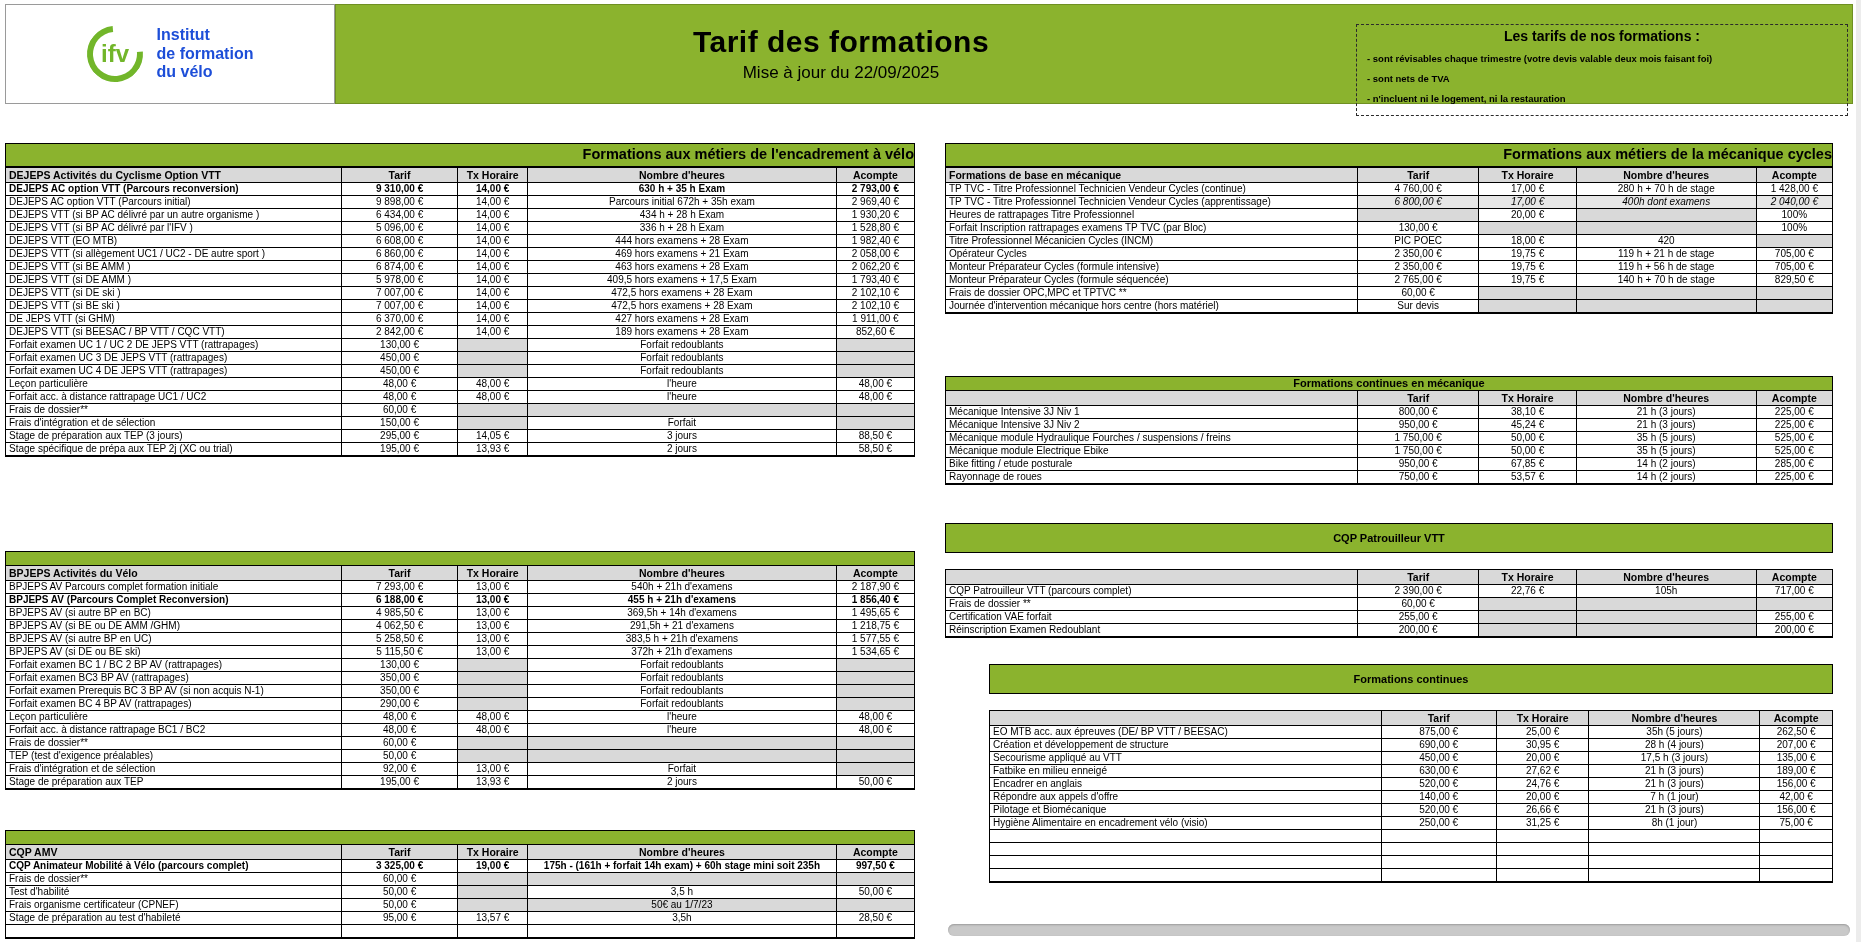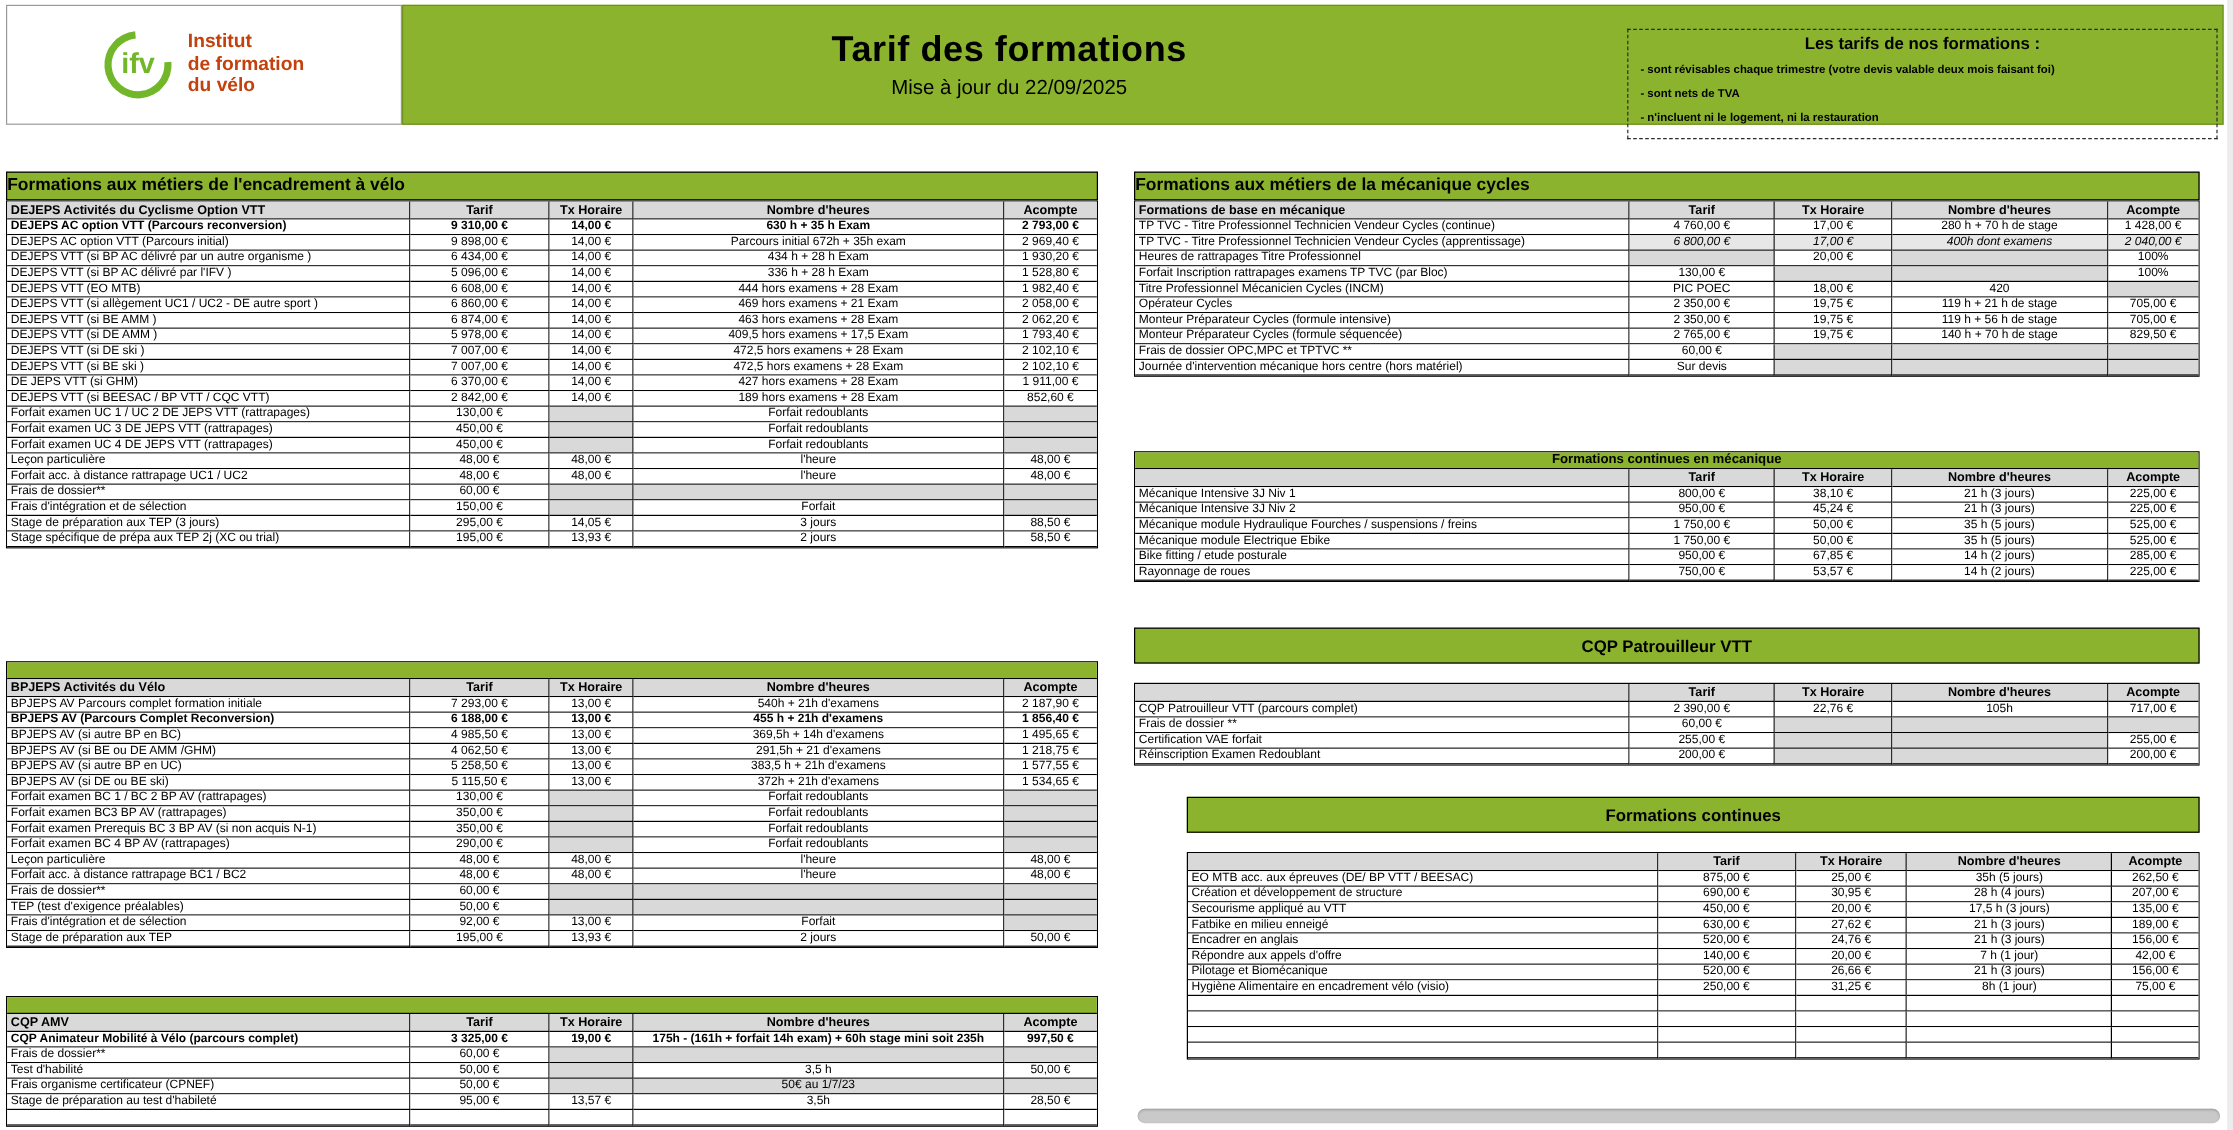--- a/index.html
+++ b/index.html
@@ -14,43 +14,43 @@
     font-family:"Liberation Sans",sans-serif;color:#000;position:relative;}
 
   
   .header{position:absolute;left:5px;top:4px;width:1848px;height:100px;display:flex;}
   .logo-box{width:330px;height:100%;background:#fff;border:1px solid #9a9a9a;
     display:flex;align-items:center;justify-content:center;gap:14px;}
   .logo-circle{width:56px;height:56px;border-radius:50%;border:6px solid var(--logo-green);
     border-top-color:transparent;transform:rotate(40deg);
     display:flex;align-items:center;justify-content:center;flex:0 0 auto;}
   .logo-abbr{transform:rotate(-40deg);color:var(--logo-green);font-weight:bold;font-size:24px;}
-  .logo-name{font-size:16px;line-height:1.15;color:#c2410c;font-weight:bold;}
+  .logo-name{font-size:16px;line-height:1.15;color:#1d4ed8;font-weight:bold;}
   .title-area{flex:1;height:100%;background:var(--green);position:relative;border:1px solid #6f8f23;padding-left:47px;}
   .title-wrap{position:absolute;left:0;top:0;width:1010px;height:100%;
     display:flex;flex-direction:column;align-items:center;justify-content:center;}
   .main-title{font-size:30px;font-weight:bold;letter-spacing:.5px;}
   .main-subtitle{font-size:17px;font-weight:normal;margin-top:4px;}
   .info-box{position:absolute;right:4px;top:19px;width:492px;height:92px;
     border:1px dashed #2b2b2b;padding:3px 10px;}
   .info-title{text-align:center;font-weight:bold;font-size:14px;}
   .info-item{font-size:9.5px;font-weight:bold;margin-top:9px;}
 
   
   .col{position:absolute;top:143px;}
   .col-left{left:5px;width:910px;}
   .col-right{left:945px;width:888px;}
   .section-title{background:var(--green);border:1.5px solid #000;height:24px;line-height:21px;
-    text-align:left;font-weight:bold;font-size:14.5px;}
+    text-align:right;font-weight:bold;font-size:14.5px;}
 
   
   .tblock{border:1.5px solid #000;background:#fff;}
   .band{background:var(--green);height:14px;line-height:13px;text-align:center;
     font-weight:bold;font-size:11px;border-bottom:1px solid #000;}
-  .band.big{height:30px;line-height:29px;font-size:14px;border:none;}
+  .band.big{height:30px;line-height:29px;font-size:11px;border:none;}
   .tblock.detached-band{border:none;}
   .tblock.detached-band .band{border:1.5px solid #000;margin-bottom:16px;}
   .tblock.detached-band .tinner{border:1.5px solid #000;}
   .row{display:grid;}
   .cols-left .row{grid-template-columns:37% 12.8% 7.7% 34% 8.5%;}
   .cols-right .row{grid-template-columns:46.5% 13.7% 11% 20.3% 8.5%;}
   .c{height:13px;line-height:12px;font-size:10px;border-right:1px solid #000;
     border-bottom:1px solid #000;overflow:hidden;white-space:nowrap;padding:0 3px;
     text-align:center;background:#fff;}
   .row .c:last-child{border-right:none;}

